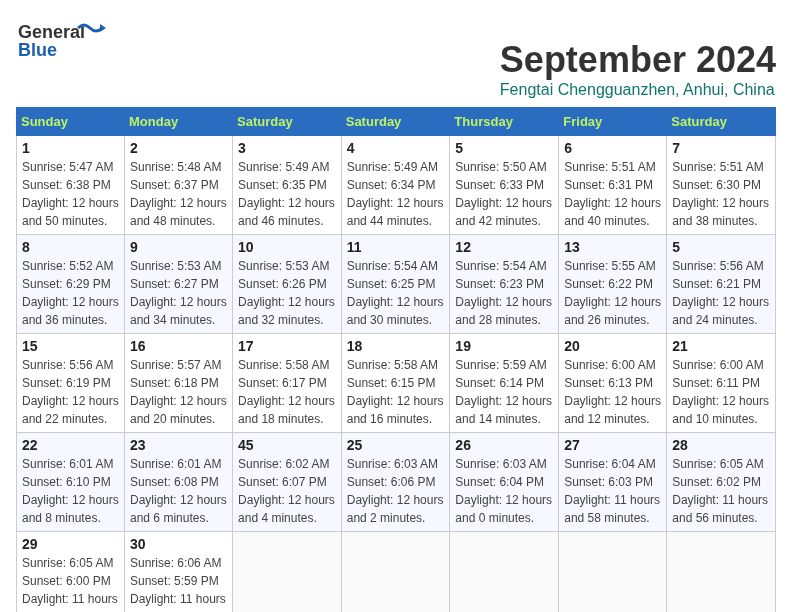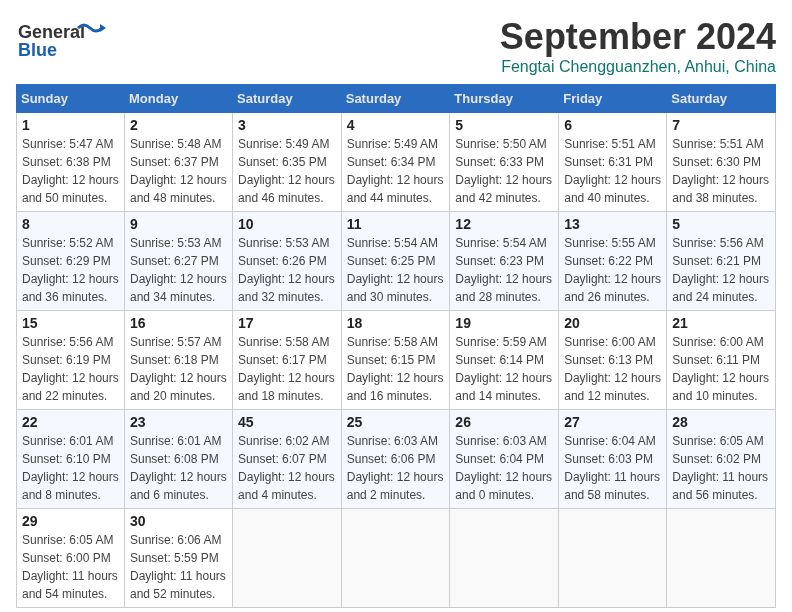--- a/index.html
+++ b/index.html
@@ -15,39 +15,39 @@
       justify-content: space-between;
       align-items: flex-start;
       margin-bottom: 8px;
     }
     .logo {
       display: flex;
       flex-direction: column;
       align-items: flex-start;
     }
     .title-area {
-      text-align: right;
+      margin-top: 23px;
     }
     .month-title {
       font-size: 36px;
       font-weight: bold;
       color: #333;
     }
     .location-title {
       font-size: 16px;
       color: #0f766e;
     }
     .calendar-table {
       width: 100%;
       border-collapse: collapse;
       font-size: 11px;
     }
     .calendar-table thead tr th {
       background-color: #2a6cbf;
-      color: #e5e5e5;
+      color: #bef264;
       padding: 6px 4px;
       text-align: left;
       font-size: 13px;
       font-weight: bold;
       border: 1px solid #2a6cbf;
     }
     .calendar-table tbody tr td {
       border: 1px solid #ccc;
       vertical-align: top;
       padding: 4px 5px;

